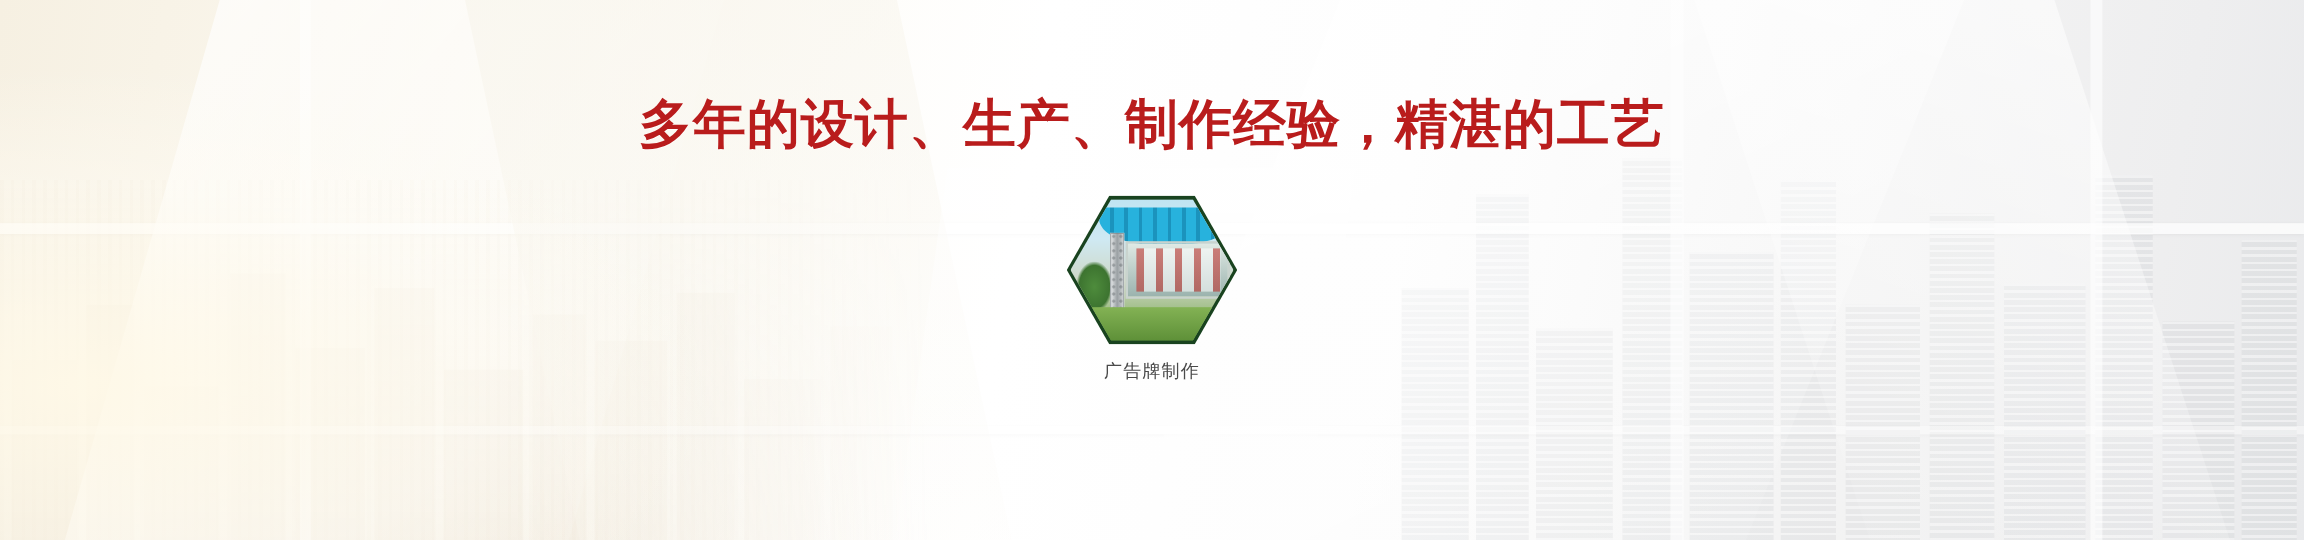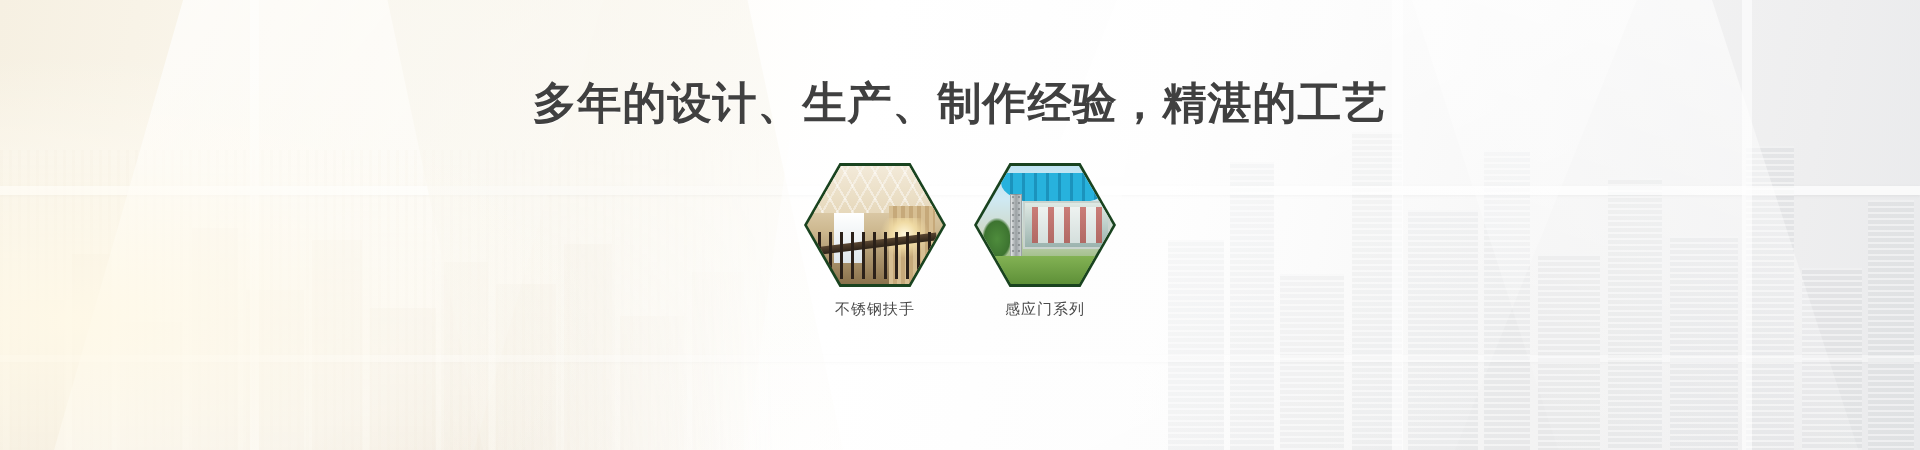--- a/index.html
+++ b/index.html
@@ -100,21 +100,21 @@
   .content {
     position:absolute; inset:0;
     display:flex; flex-direction:column; align-items:center;
   }
 
   .headline {
     margin-top:74px;
     font-size:44px;
     font-weight:700;
     letter-spacing:1px;
-    color:#404040;
+    color:#b91c1c;
     white-space:nowrap;
     text-shadow:0 1px 0 rgba(255,255,255,.7);
   }
 
   .subbar {
     margin-top:16px;
     background:#d9980d;
     color:#ffffff;
     font-size:21px;
     letter-spacing:2px;
@@ -281,48 +281,33 @@
   <div class="facet f5"></div>
   <div class="glow"></div>
 
   <div class="content">
 
     <div class="headline">多年的设计、生产、制作经验，精湛的工艺</div>
 
 
     <div class="hex-row">
 
-      <div class="hex-item">
-        <div class="hex">
-          <div class="hex-inner">
-            <div class="ph-rail">
-              <div class="ceil"></div>
-              <div class="window"></div>
-              <div class="curtain"></div>
-              <div class="chand"></div>
-              <div class="handr"></div>
-              <div class="balus"></div>
-            </div>
-          </div>
-        </div>
-        <div class="hex-label">不锈钢扶手</div>
-      </div>
 
 
 
       <div class="hex-item">
         <div class="hex">
           <div class="hex-inner">
             <div class="ph-sign">
               <div class="canopy"></div>
               <div class="board"></div>
               <div class="tree"></div>
               <div class="pole"></div>
               <div class="grass"></div>
             </div>
           </div>
         </div>
-        <div class="hex-label">感应门系列</div>
+        <div class="hex-label">广告牌制作</div>
       </div>
 
     </div>
   </div>
 </div>
 
 </body></html>

